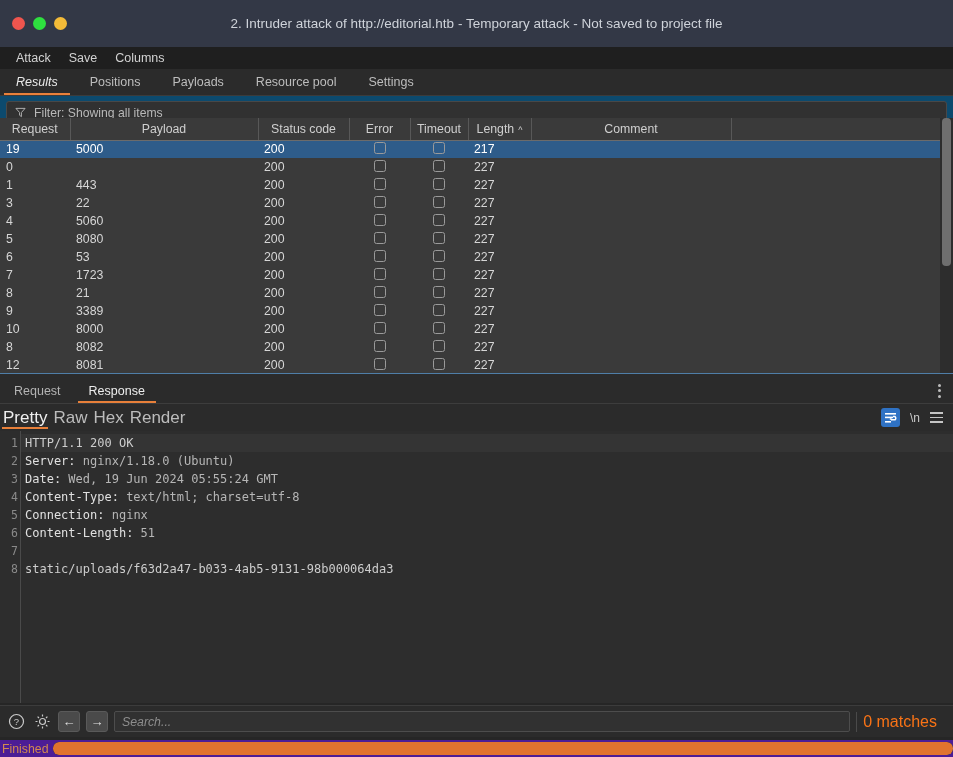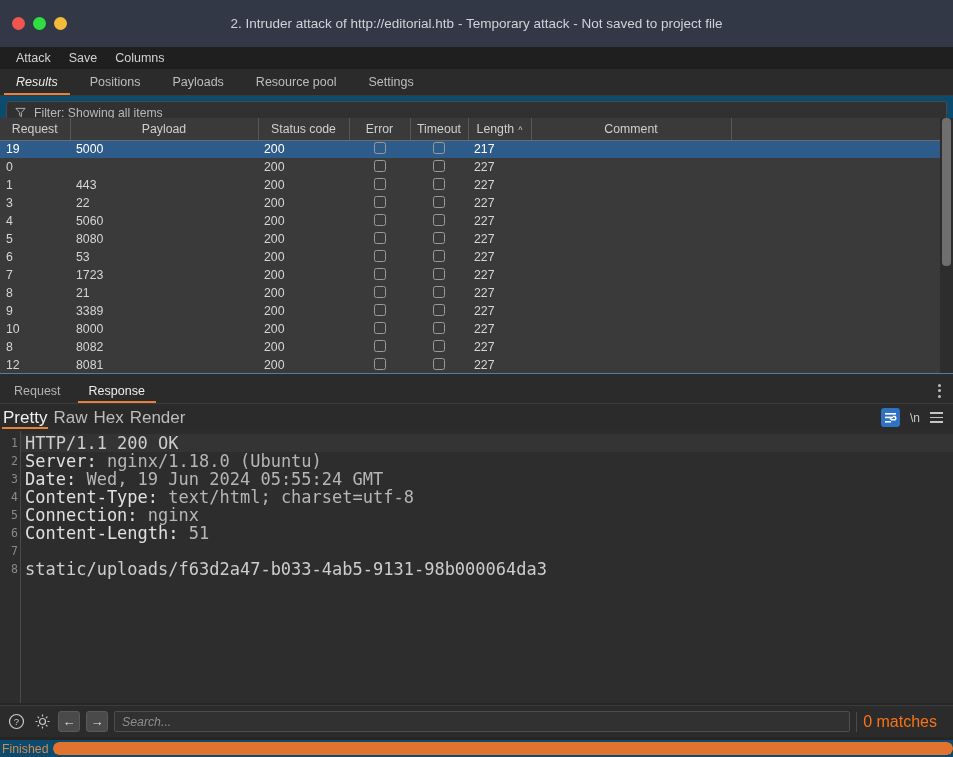--- a/index.html
+++ b/index.html
@@ -157,21 +157,21 @@
     width: 20px; flex: none; background: #2d2d2d;
     color: #8a8a8a; font-family: "DejaVu Sans Mono", monospace; font-size: 11.5px;
     text-align: right; padding-top: 3px; padding-right: 2px;
   }
   .gutter div { height: 18px; line-height: 18px; }
   .codewrap { flex: 1; border-left: 1px solid #4a4a4a; padding-top: 3px; position: relative; }
   .codewrap .firstline-bg {
     position: absolute; left: 0; right: 0; top: 3px; height: 18px; background: #343434;
   }
   .code {
-    font-family: "DejaVu Sans Mono", monospace; font-size: 17px;
+    font-family: "DejaVu Sans Mono", monospace; font-size: 12px;
     color: #cdcdcd; position: relative;
   }
   .code div { height: 18px; line-height: 18px; padding-left: 4px; white-space: pre; }
   .code .hdr-name { color: #e0e0e0; }
   .code .hdr-val { color: #b6b6b6; }
 
   
   .searchbar {
     position: absolute; left: 0; right: 0; top: 705px; height: 32px;
     background: #2b2b2b; display: flex; align-items: center; gap: 6px;
@@ -190,21 +190,21 @@
     flex: 1; height: 21px; background: #313131; border: 1px solid #4d4d4d;
     border-radius: 2px; color: #cfcfcf; font-size: 12.3px; padding: 0 7px;
     font-family: "Liberation Sans", sans-serif; font-style: italic;
   }
   .searchinput::placeholder { color: #8e8e8e; font-style: italic; }
   .matches { color: #f97316; font-size: 16px; padding: 0 10px 0 6px; border-left: 1px solid #4a4a4a; height: 20px; display:flex; align-items:center; }
 
   
   .statusbar {
     position: absolute; left: 0; right: 0; top: 740px; height: 17px;
-    background: #0c4a6e; display: flex; align-items: center; gap: 5px;
+    background: #4c1d95; display: flex; align-items: center; gap: 5px;
   }
   .status-label { color: #d28a50; font-size: 12.3px; padding-left: 2px; }
   .progress-outer {
     flex: 1; height: 13px; background: #3b3b3b; border-radius: 6px; overflow: hidden;
     margin-right: 0px;
   }
   .progress-inner { height: 100%; width: 100%; background: #e0732e; border-radius: 6px; }
 </style>
 </head>
 <body>

